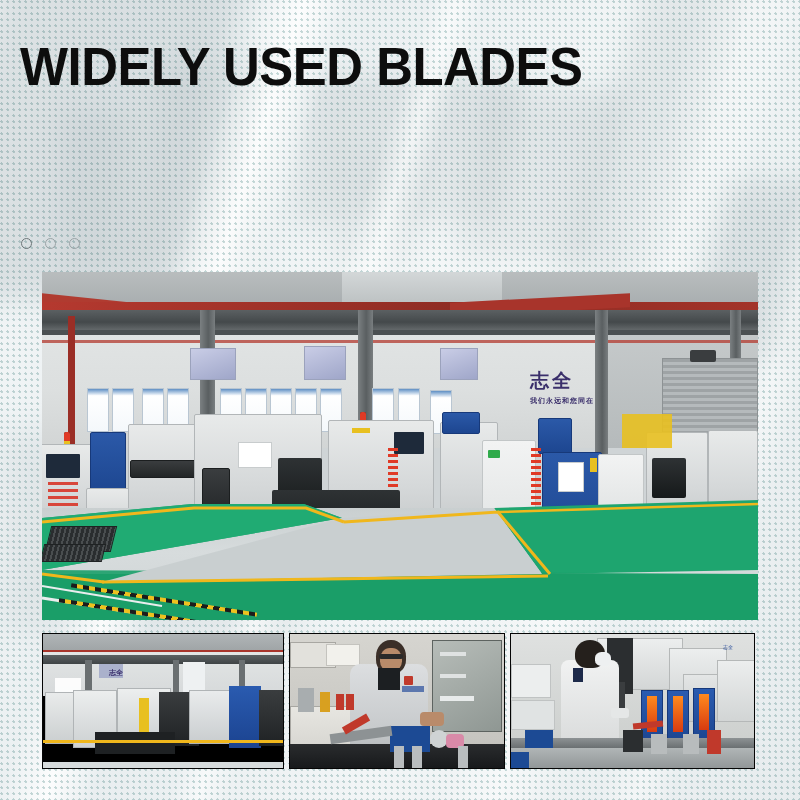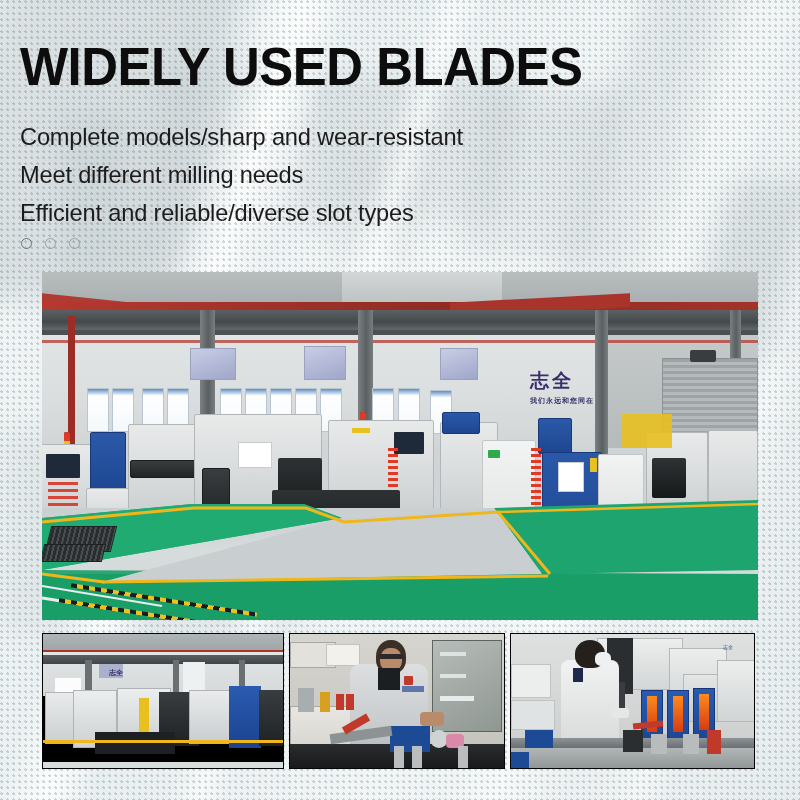--- a/index.html
+++ b/index.html
@@ -194,25 +194,20 @@
   <div class="streak s1"></div>
   <div class="streak s2"></div>
   <div class="streak s3"></div>
   <div class="streak s4"></div>
 
   <div id="vignette"></div>
   <div id="halftone"></div>
 
   <div id="hero-text">
     <div id="hero-title">WIDELY USED BLADES</div>
-    <div id="hero-sub">
-      <div class="sub-line">Complete models/sharp and wear-resistant</div>
-      <div class="sub-line">Meet different milling needs</div>
-      <div class="sub-line">Efficient and reliable/diverse slot types</div>
-    </div>
   </div>
 
   <div id="dots">
     <div class="dot active"></div>
     <div class="dot"></div>
     <div class="dot"></div>
   </div>
 
   <div id="main-photo">
 

